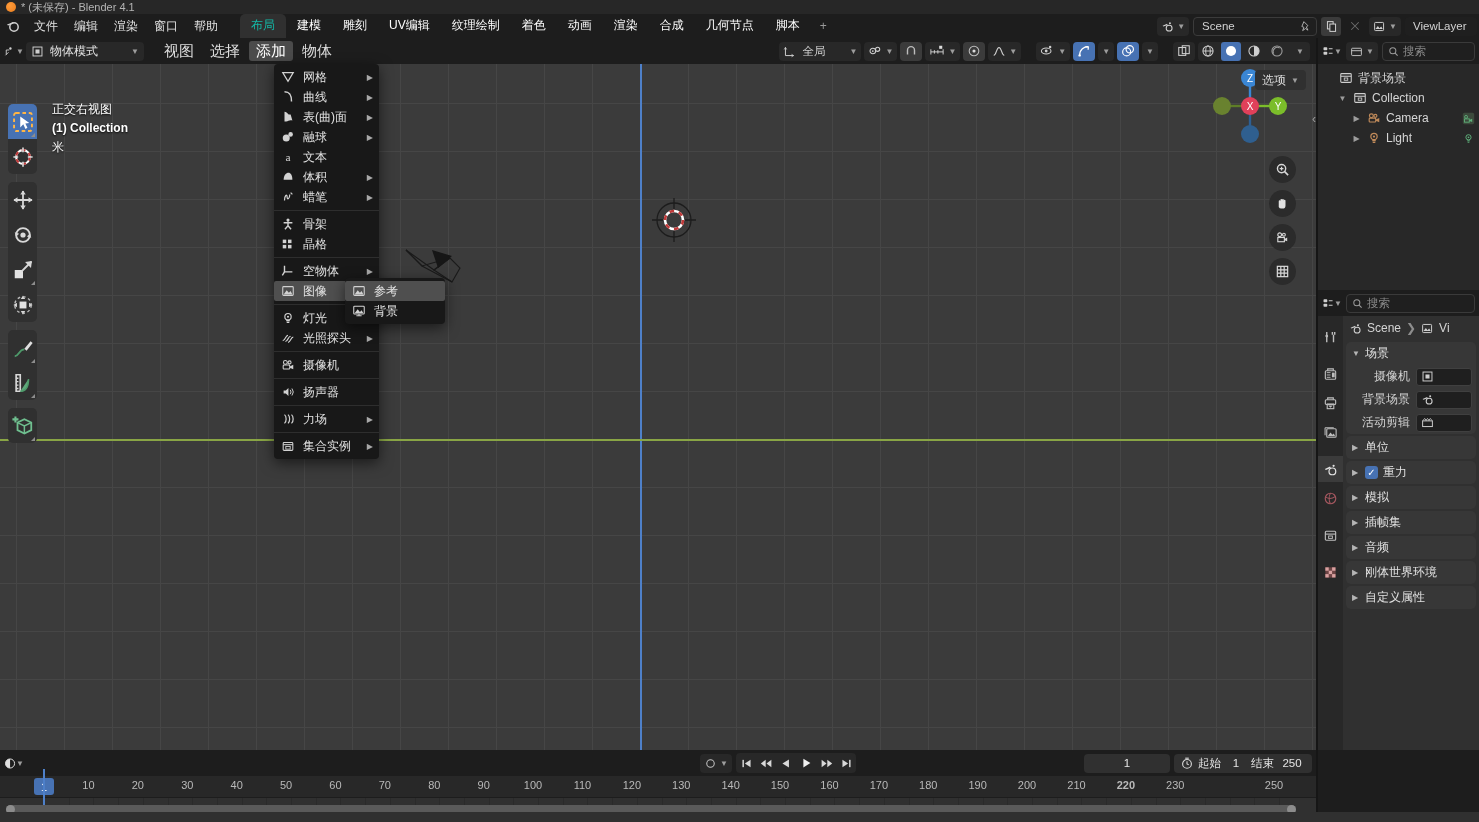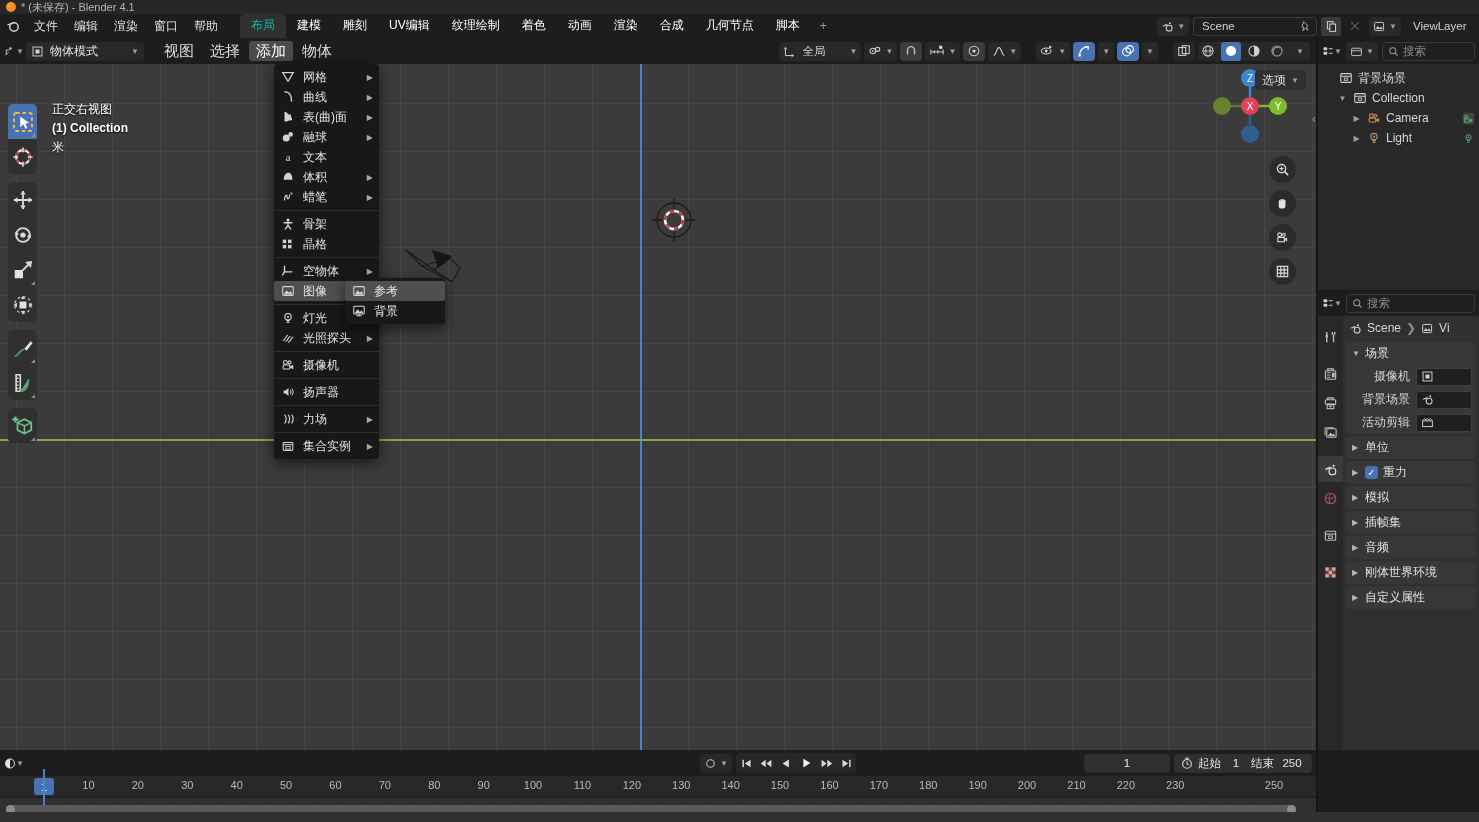--- a/index.html
+++ b/index.html
@@ -1210,21 +1210,21 @@
         <div class="tick" style="left: 631.86px;">120</div>
         <div class="tick" style="left: 681.26px;">130</div>
         <div class="tick" style="left: 730.66px;">140</div>
         <div class="tick" style="left: 780.06px;">150</div>
         <div class="tick" style="left: 829.46px;">160</div>
         <div class="tick" style="left: 878.86px;">170</div>
         <div class="tick" style="left: 928.26px;">180</div>
         <div class="tick" style="left: 977.66px;">190</div>
         <div class="tick" style="left: 1027.06px;">200</div>
         <div class="tick" style="left: 1076.46px;">210</div>
-        <div class="tick" style="left: 1125.86px;">220</div>
+        <div class="tick" style="left: 1125.86px; font-weight: bold;">220</div>
         <div class="tick" style="left: 1175.26px;">230</div>
         <div class="tick" style="left: 1219px; margin-top: 24px;">240</div>
         <div class="tick" style="left: 1274.06px;">250</div>
         <div class="playhead-chip" style="left: 44px;">1</div>
       </div>
     <div class="tl-body" id="tlBody">
         <div class="minitick" style="left: 44px;"></div>
         <div class="minitick" style="left: 68.7px;"></div>
         <div class="minitick" style="left: 93.4px;"></div>
         <div class="minitick" style="left: 118.1px;"></div>

